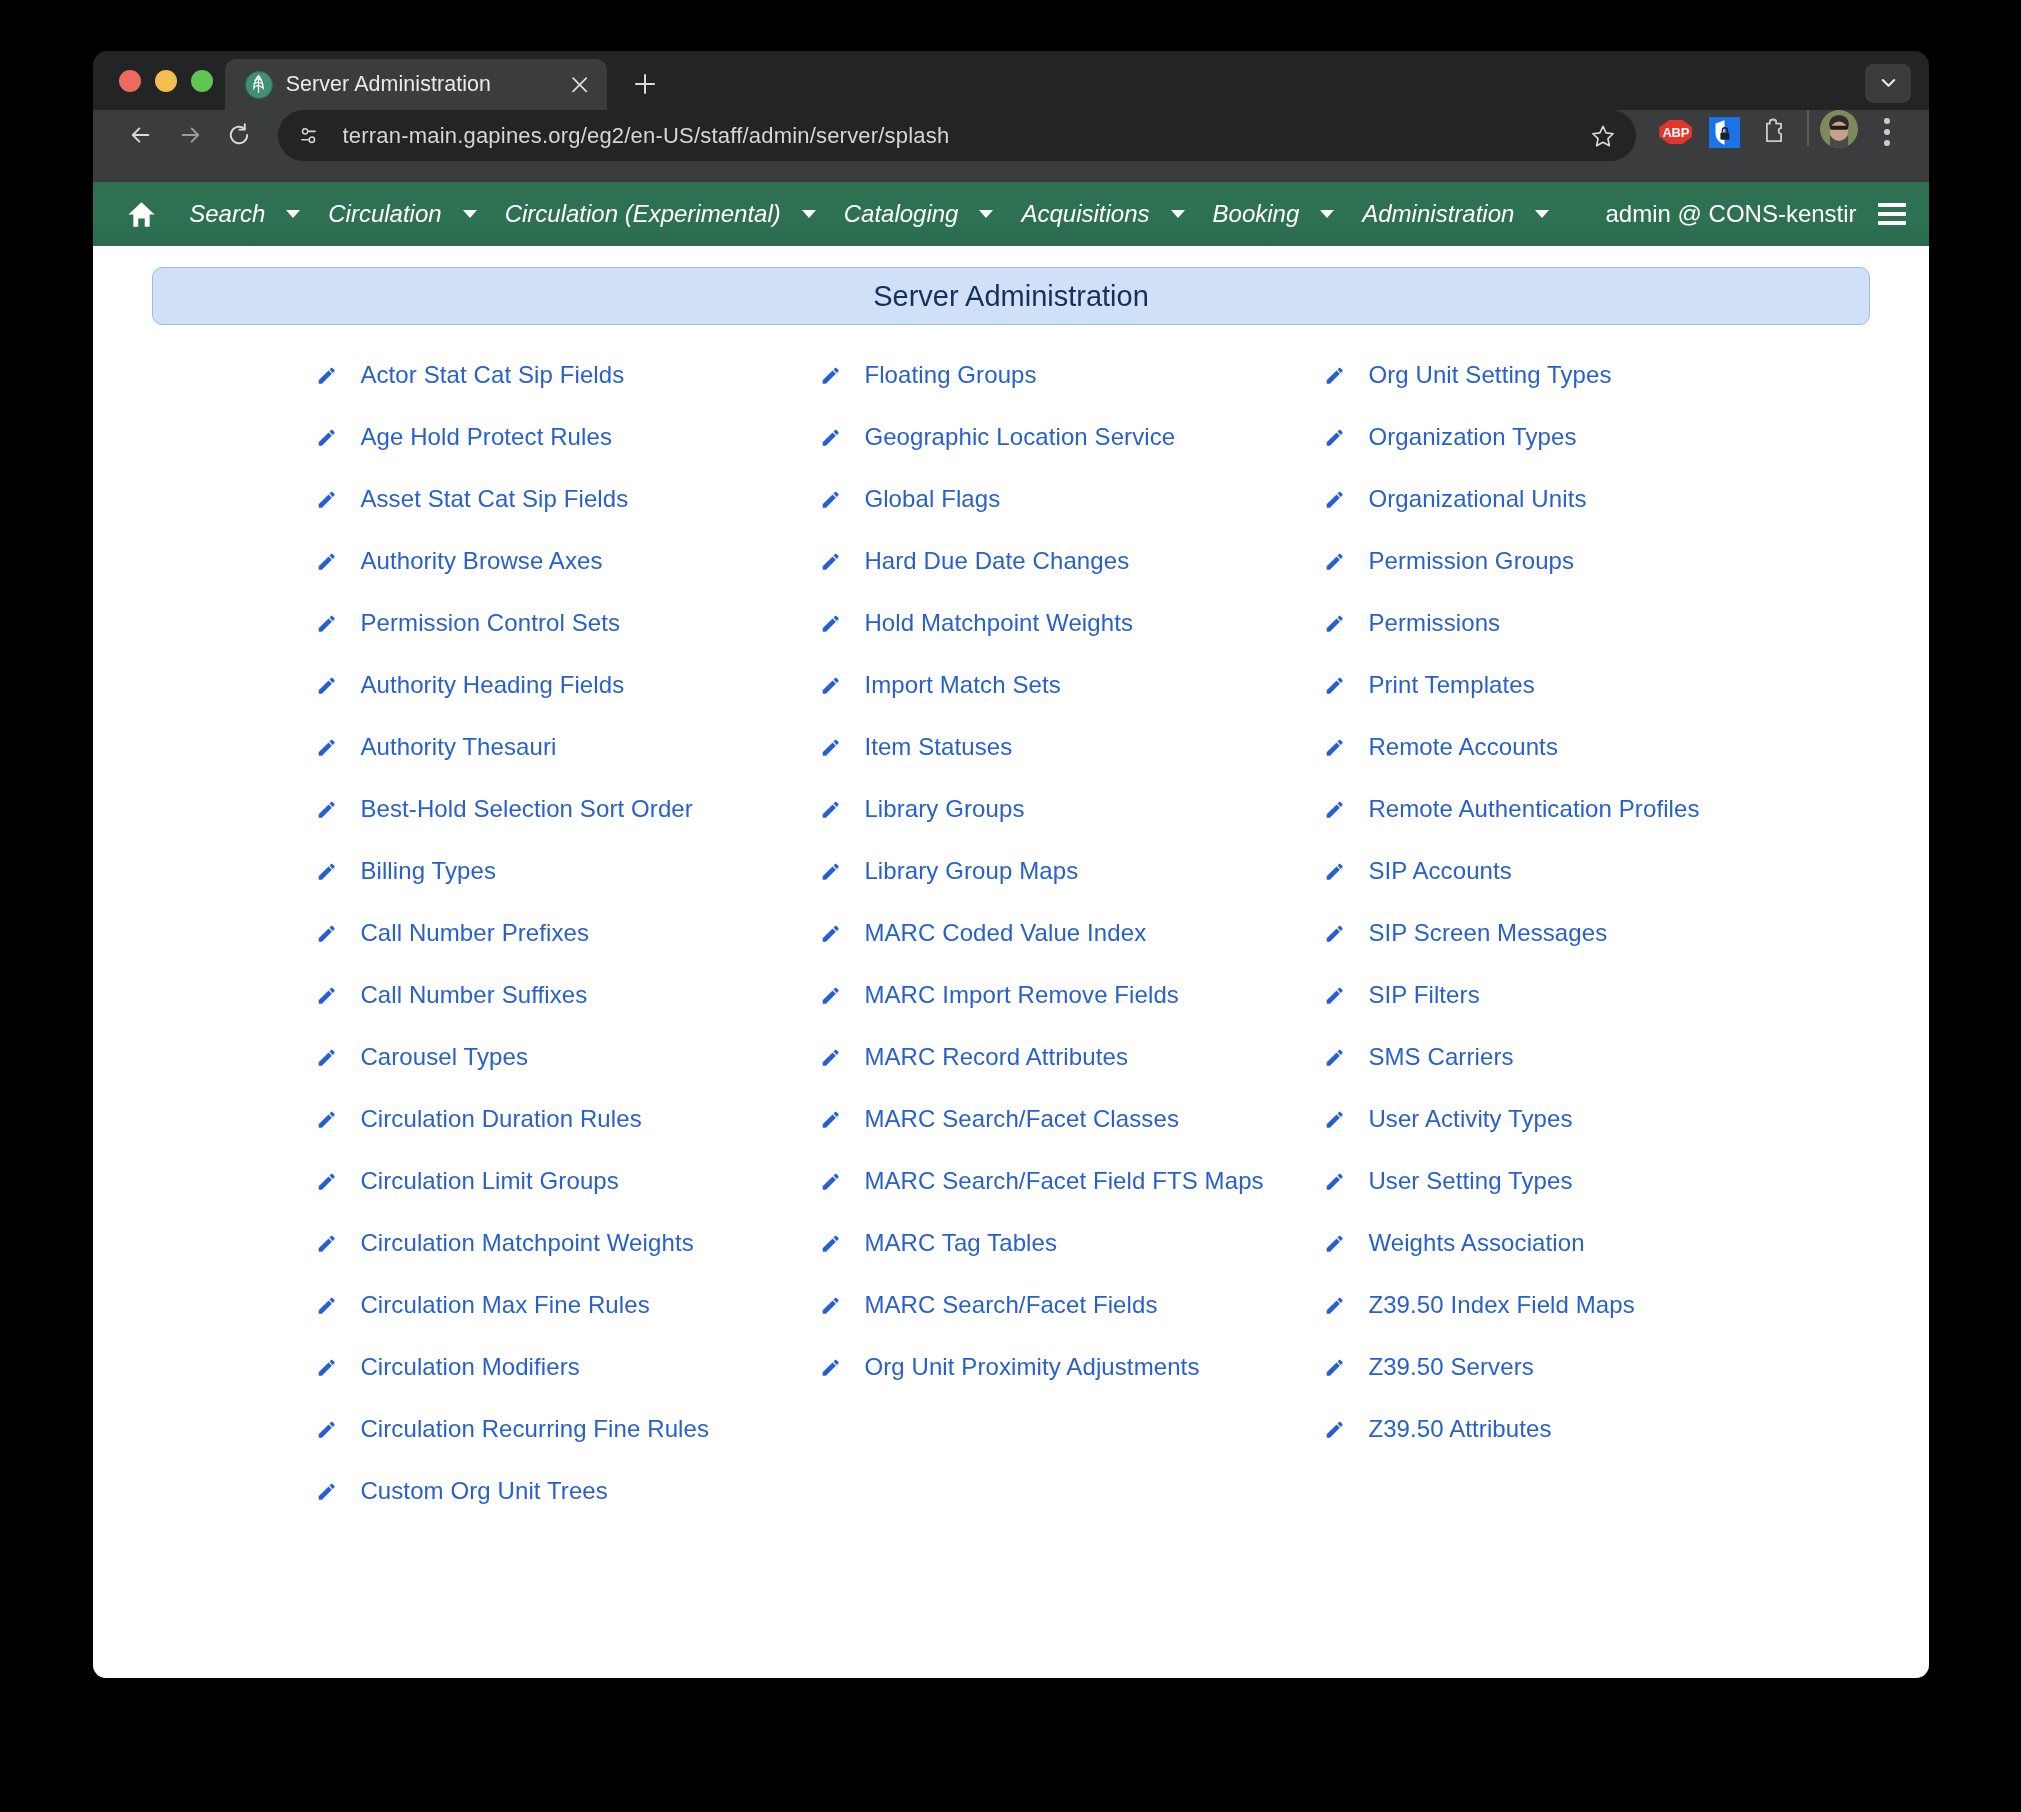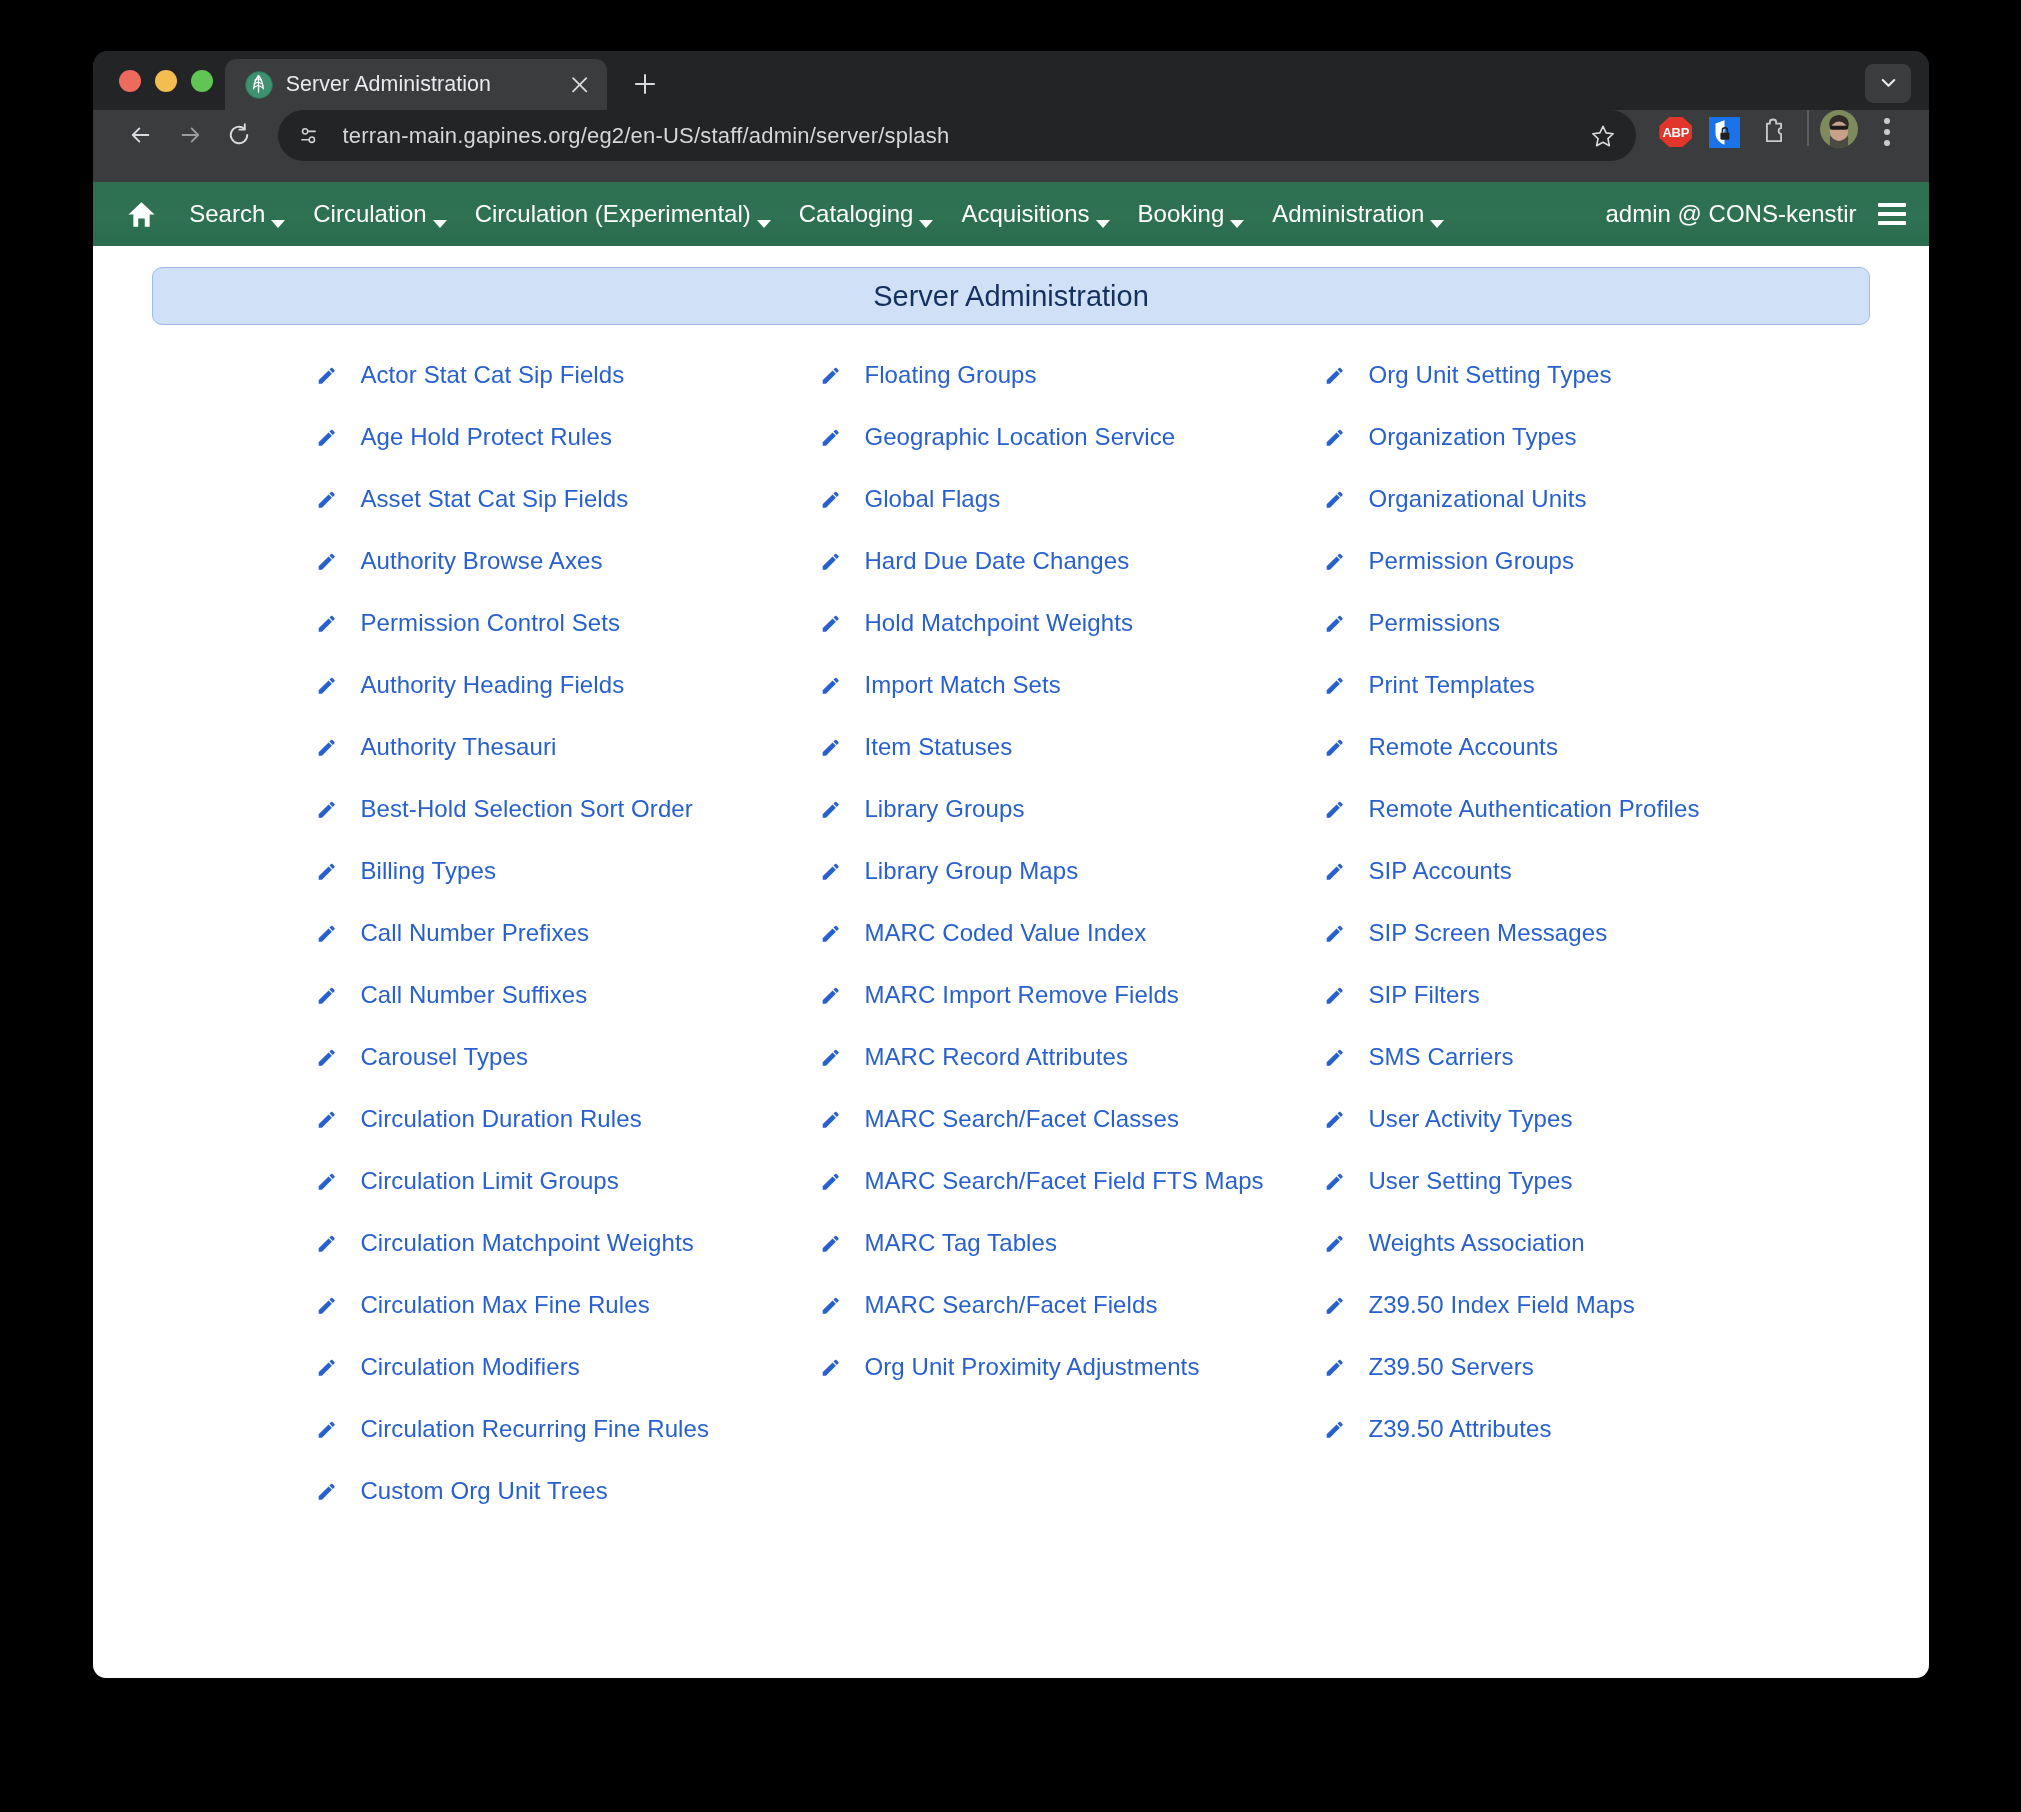--- a/index.html
+++ b/index.html
@@ -142,21 +142,21 @@
     display: flex; align-items: center; justify-content: center;
     flex: 0 0 auto;
   }
   .ext-icon {
     width: 44px; height: 44px;
     display: flex; align-items: center; justify-content: center;
     flex: 0 0 auto;
     margin-left: 5px;
   }
   .abp-badge {
-    width: 33px; height: 30px;
+    width: 33px; height: 24px;
     background: #e2352c;
     color: #fff;
     font-size: 13px;
     font-weight: bold;
     display: flex; align-items: center; justify-content: center;
     clip-path: polygon(30% 0%, 70% 0%, 100% 30%, 100% 70%, 70% 100%, 30% 100%, 0% 70%, 0% 30%);
     letter-spacing: -0.2px;
   }
   .shield-ext {
     width: 31px; height: 31px;
@@ -212,23 +212,24 @@
   .eg-menu {
     display: flex;
     align-items: center;
     gap: 0;
   }
   .eg-menu-item {
     color: #ffffff;
     font-size: 24px;
     padding: 6.6px 14px;
     display: flex;
-    align-items: flex-end;
-    gap: 6px;
+    align-items: center;
+    gap: 21px;
     white-space: nowrap;
+    font-style: italic;
   }
   .caret {
     width: 0; height: 0;
     border-left: 7.4px solid transparent;
     border-right: 7.4px solid transparent;
     border-top: 8.2px solid #ffffff;
     display: inline-block;
   }
   .eg-spacer { flex: 1 1 auto; }
   .eg-user {

